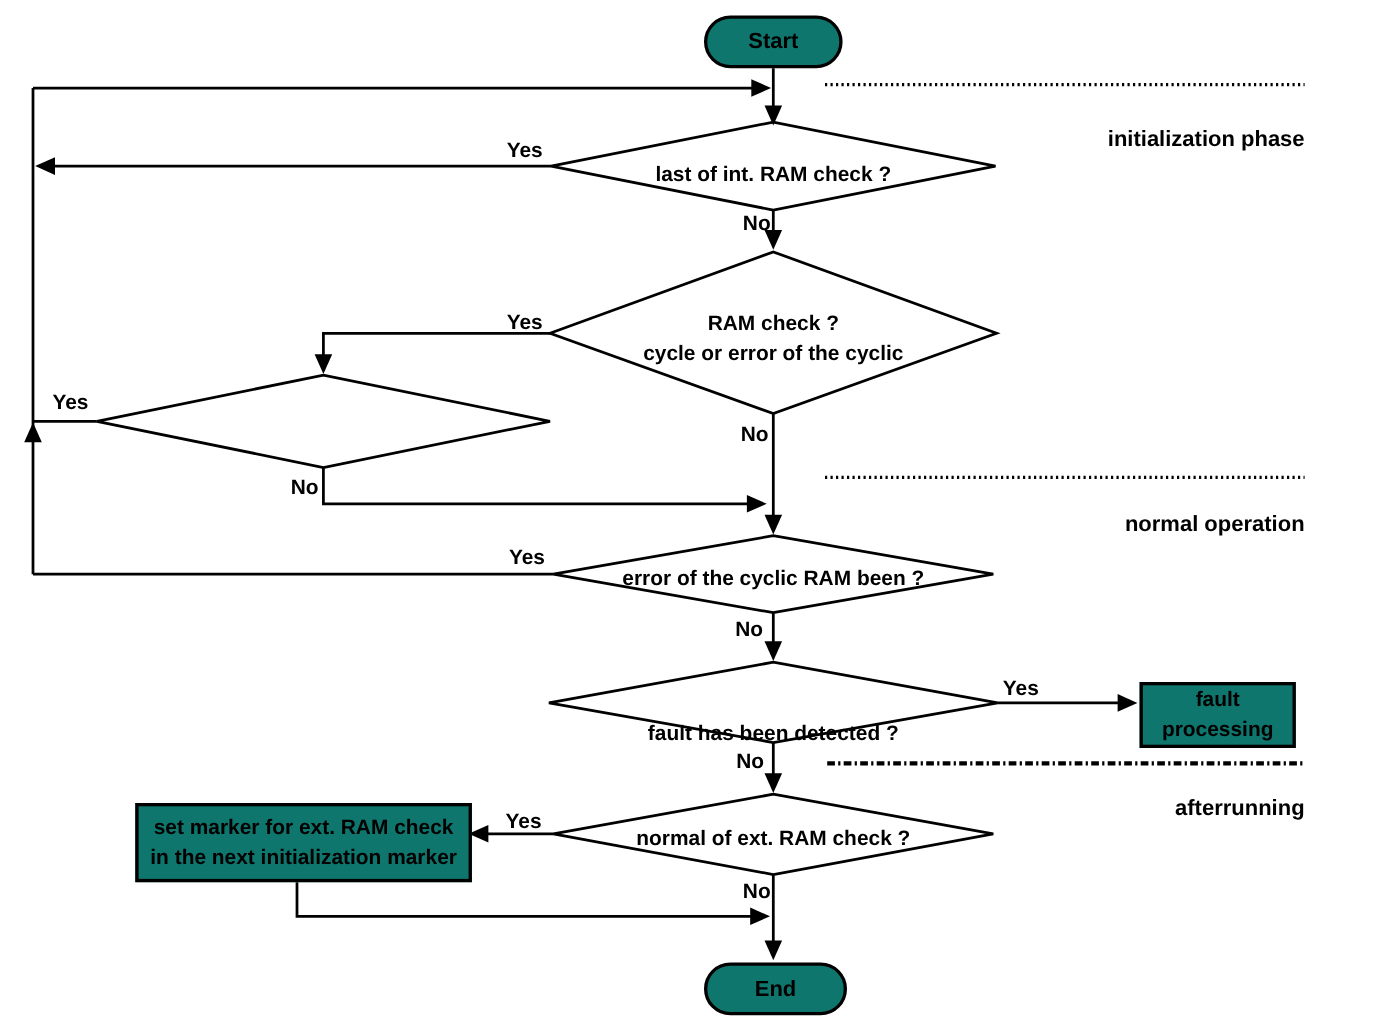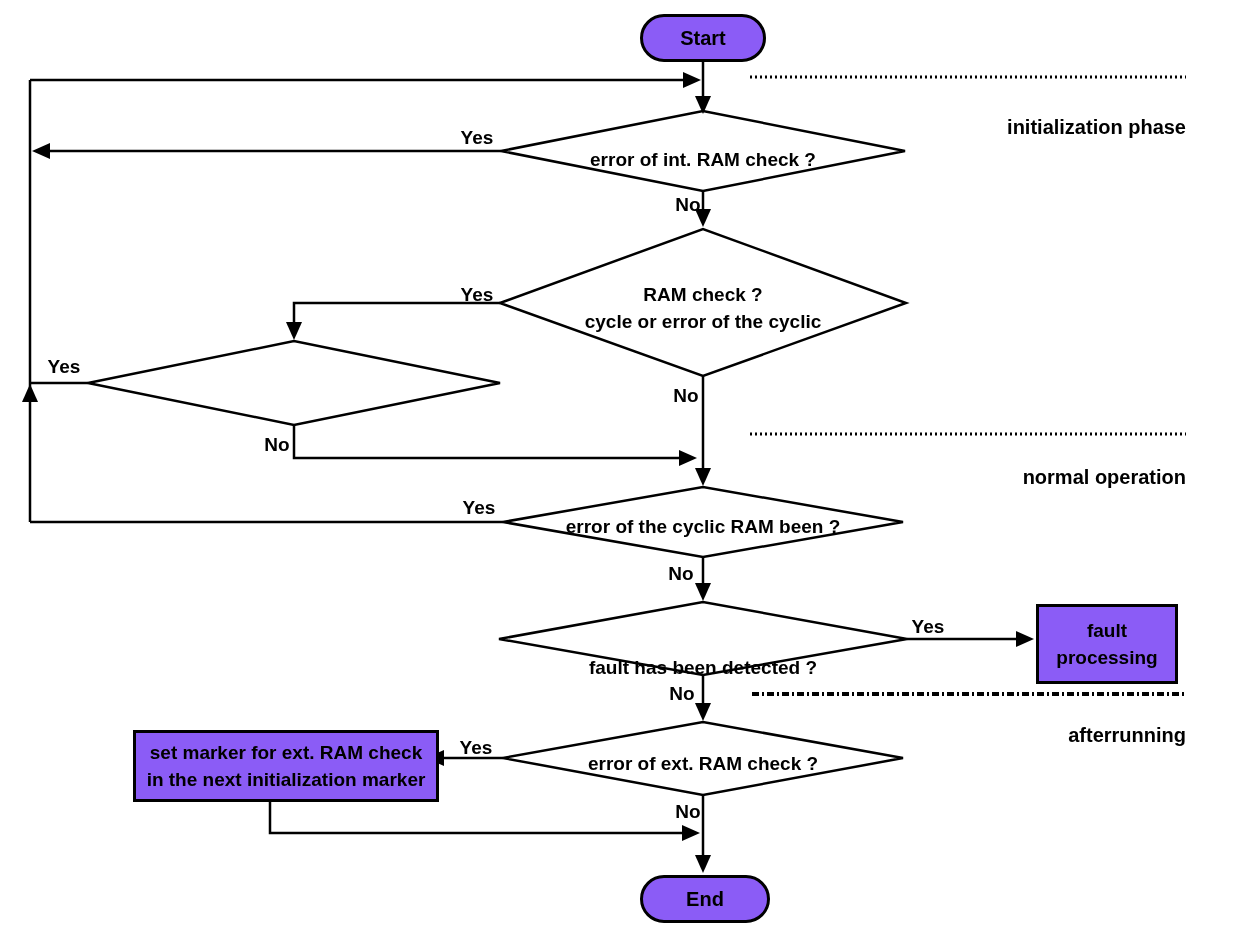--- a/index.html
+++ b/index.html
@@ -10,21 +10,21 @@
   }
   #wires{position:absolute;left:0;top:0;}
   .txt{
     position:absolute;transform:translate(-50%,-50%);
     font-weight:700;font-size:19px;line-height:27px;
     text-align:center;white-space:nowrap;
   }
   .node{
     position:absolute;display:flex;flex-direction:column;
     align-items:center;justify-content:center;
-    border:3px solid #000;background:#8b5cf6;
+    border:3px solid #000;background:#0f766e;
     font-weight:700;font-size:19px;line-height:27px;text-align:center;
     box-sizing:border-box;
   }
   .stadium{border-radius:24px;font-size:20px;}
   .phase{
     position:absolute;right:62px;transform:translateY(-50%);
     font-weight:700;font-size:20px;white-space:nowrap;text-align:right;
   }
 </style>
 </head>
@@ -92,37 +92,37 @@
     </g>
   </svg>
 
   <div class="node stadium" style="left:640px;top:14px;width:126px;height:48px;">
     <span>Start</span>
   </div>
   <div class="node stadium" style="left:640px;top:875px;width:130px;height:48px;">
     <span>End</span>
   </div>
 
-  <div class="node" style="left:1036px;top:604px;width:142px;height:80px;">
+  <div class="node" style="left:1036px;top:620px;width:142px;height:60px;">
     <div>fault</div>
     <div>processing</div>
   </div>
-  <div class="node" style="left:133px;top:730px;width:306px;height:72px;">
+  <div class="node" style="left:123px;top:730px;width:306px;height:72px;">
     <div>set marker for ext. RAM check</div>
     <div>in the next  initialization marker</div>
   </div>
 
-  <div class="txt" style="left:703px;top:159px;">error of int. RAM check ?</div>
+  <div class="txt" style="left:703px;top:159px;">last of int. RAM check ?</div>
   <div class="txt" style="left:703px;top:308px;">
     <div>RAM check ?</div>
     <div>cycle or error of the cyclic</div>
   </div>
   <div class="txt" style="left:703px;top:526px;">error of the cyclic RAM been ?</div>
   <div class="txt" style="left:703px;top:667px;">fault has been detected ?</div>
-  <div class="txt" style="left:703px;top:763px;">error of ext. RAM check ?</div>
+  <div class="txt" style="left:703px;top:763px;">normal of ext. RAM check ?</div>
 
   <div class="txt" style="left:477px;top:137px;">Yes</div>
   <div class="txt" style="left:477px;top:294px;">Yes</div>
   <div class="txt" style="left:64px;top:366px;">Yes</div>
   <div class="txt" style="left:479px;top:507px;">Yes</div>
   <div class="txt" style="left:928px;top:626px;">Yes</div>
   <div class="txt" style="left:476px;top:747px;">Yes</div>
 
   <div class="txt" style="left:688px;top:204px;">No</div>
   <div class="txt" style="left:686px;top:395px;">No</div>

